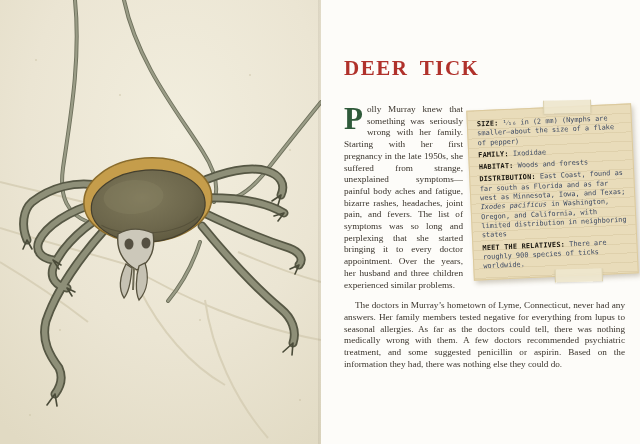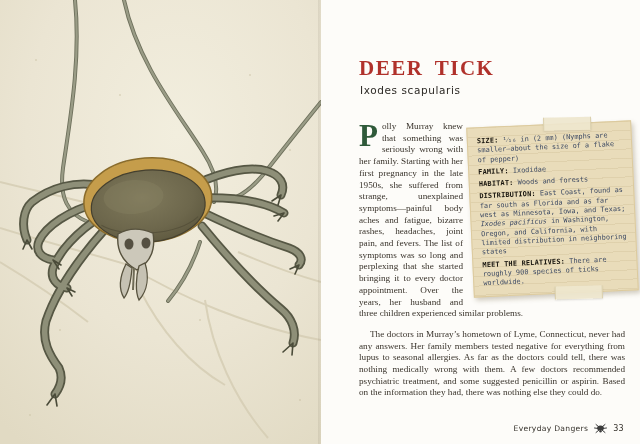--- a/index.html
+++ b/index.html
@@ -1,20 +1,20 @@
 <!DOCTYPE html>
 <html><head>
 <meta charset="utf-8">
 <style>
   html,body{margin:0;padding:0;background:#888;}
   .spread{position:relative;width:640px;height:444px;overflow:hidden;background:#fdfcf8;font-family:"Liberation Serif",serif;}
   .page-left{position:absolute;left:0;top:0;width:321px;height:444px;background:#ebe5d4;}
   .page-left svg{display:block;}
   .gutter{position:absolute;left:318px;top:0;width:8px;height:444px;background:linear-gradient(90deg,rgba(80,70,50,.10),rgba(0,0,0,0) 70%);pointer-events:none;}
-  .page-right{position:absolute;left:321px;top:0;width:319px;height:444px;background:#fdfcf9;box-sizing:border-box;padding:0 15px 0 38px;}
+  .page-right{position:absolute;left:321px;top:0;width:319px;height:444px;background:#fdfcf9;box-sizing:border-box;padding:0 15px 0 23px;}
   .title{margin:57px 0 0 0;font-family:"Liberation Serif",serif;font-weight:bold;font-size:21px;line-height:22px;color:#b0312b;letter-spacing:1.5px;word-spacing:5px;}
   .subtitle{margin:5px 0 0 1px;font-family:"DejaVu Sans",sans-serif;font-size:10.5px;line-height:12px;color:#2d2a26;letter-spacing:.6px;font-weight:normal;}
   .content{margin-top:25px;font-size:9.2px;line-height:11.7px;color:#3a342c;text-align:justify;}
   .dropcap{float:left;font-family:"Liberation Serif",serif;font-weight:bold;font-size:31px;line-height:26px;color:#2f5a3a;margin:2px 4px 0 0;}
   .body-par{margin:0;}
   .body-par.indent{text-indent:11px;margin-top:9px;}
   .fact-card{position:relative;float:right;width:146px;box-sizing:content-box;padding:9px 8px 8px 9px;margin:3px -10px 12px 7px;background:#e9dcba;background-image:repeating-linear-gradient(180deg,rgba(0,0,0,0) 0 8.3px,rgba(150,125,70,.12) 8.3px 9.3px);transform:rotate(-2.6deg);box-shadow:2px 3px 5px rgba(90,75,40,.28);border:1px solid #dcca9e;font-family:"DejaVu Sans Mono",monospace;font-size:6.9px;line-height:9.3px;color:#3d4a63;text-align:left;}
   .fact-card p{margin:0 0 3px 0;}
   .fact-card p:last-child{margin-bottom:0;}
   .fact-card b{color:#17140e;letter-spacing:.2px;}
@@ -133,45 +133,33 @@
         <path d="M134,268 L133,290" stroke="#6e6a55" stroke-width="2" fill="none"></path>
       </g>
     </svg>
   </div>
 
   <div class="gutter"></div>
 
   <div class="page page-right">
 
     <h1 class="title">DEER TICK</h1>
-    <h2 class="subtitle">Ixodes scapularis</h2>
 
     <div class="content">
 
       <aside class="fact-card">
         <div class="tape tape-top"></div>
         <div class="tape tape-bottom"></div>
         <p><b>SIZE:</b> <span>¹⁄₁₆ in (2 mm) (Nymphs are smaller—about the size of a flake of pepper)</span></p>
         <p><b>FAMILY:</b> <span>Ixodidae</span></p>
         <p><b>HABITAT:</b> <span>Woods and forests</span></p>
         <p><b>DISTRIBUTION:</b> <span>East Coast, found as far south as Florida and as far west as Minnesota, Iowa, and Texas; </span><i>Ixodes pacificus</i><span> in Washington, Oregon, and California, with limited distribution in neighboring states</span></p>
         <p><b>MEET THE RELATIVES:</b> <span>There are roughly 900 species of ticks worldwide.</span></p>
       </aside>
 
       <p class="body-par"><span class="dropcap">P</span><span>olly Murray knew that something was seriously wrong with her family. Starting with her first pregnancy in the late 1950s, she suffered from strange, unexplained symptoms—painful body aches and fatigue, bizarre rashes, headaches, joint pain, and fevers. The list of symptoms was so long and perplexing that she started bringing it to every doctor appointment. Over the years, her husband and three children experienced similar problems.</span></p>
 
       <p class="body-par indent">The doctors in Murray’s hometown of Lyme, Connecticut, never had any answers. Her family members tested negative for everything from lupus to seasonal allergies. As far as the doctors could tell, there was nothing medically wrong with them. A few doctors recommended psychiatric treatment, and some suggested penicillin or aspirin. Based on the information they had, there was nothing else they could do.</p>
     </div>
 
-    <div class="footer">
-      <span>Everyday Dangers</span>
-      <svg class="tickicon" width="15" height="11" viewBox="0 0 15 11" xmlns="http://www.w3.org/2000/svg">
-        <g stroke="#3c3c3c" stroke-width="1" fill="none" stroke-linecap="round">
-          <path d="M3,1.5 L6,4 M1.5,5 L5.5,5.5 M3,9.5 L6,7 M12,1.5 L9,4 M13.5,5 L9.5,5.5 M12,9.5 L9,7"></path>
-        </g>
-        <ellipse cx="7.5" cy="5" rx="3.4" ry="2.6" fill="#3c3c3c"></ellipse>
-        <circle cx="7.5" cy="8.3" r="1.2" fill="#3c3c3c"></circle>
-      </svg>
-      <span class="pgnum">33</span>
-    </div>
 
   </div>
 </div>
 
 </body></html>

